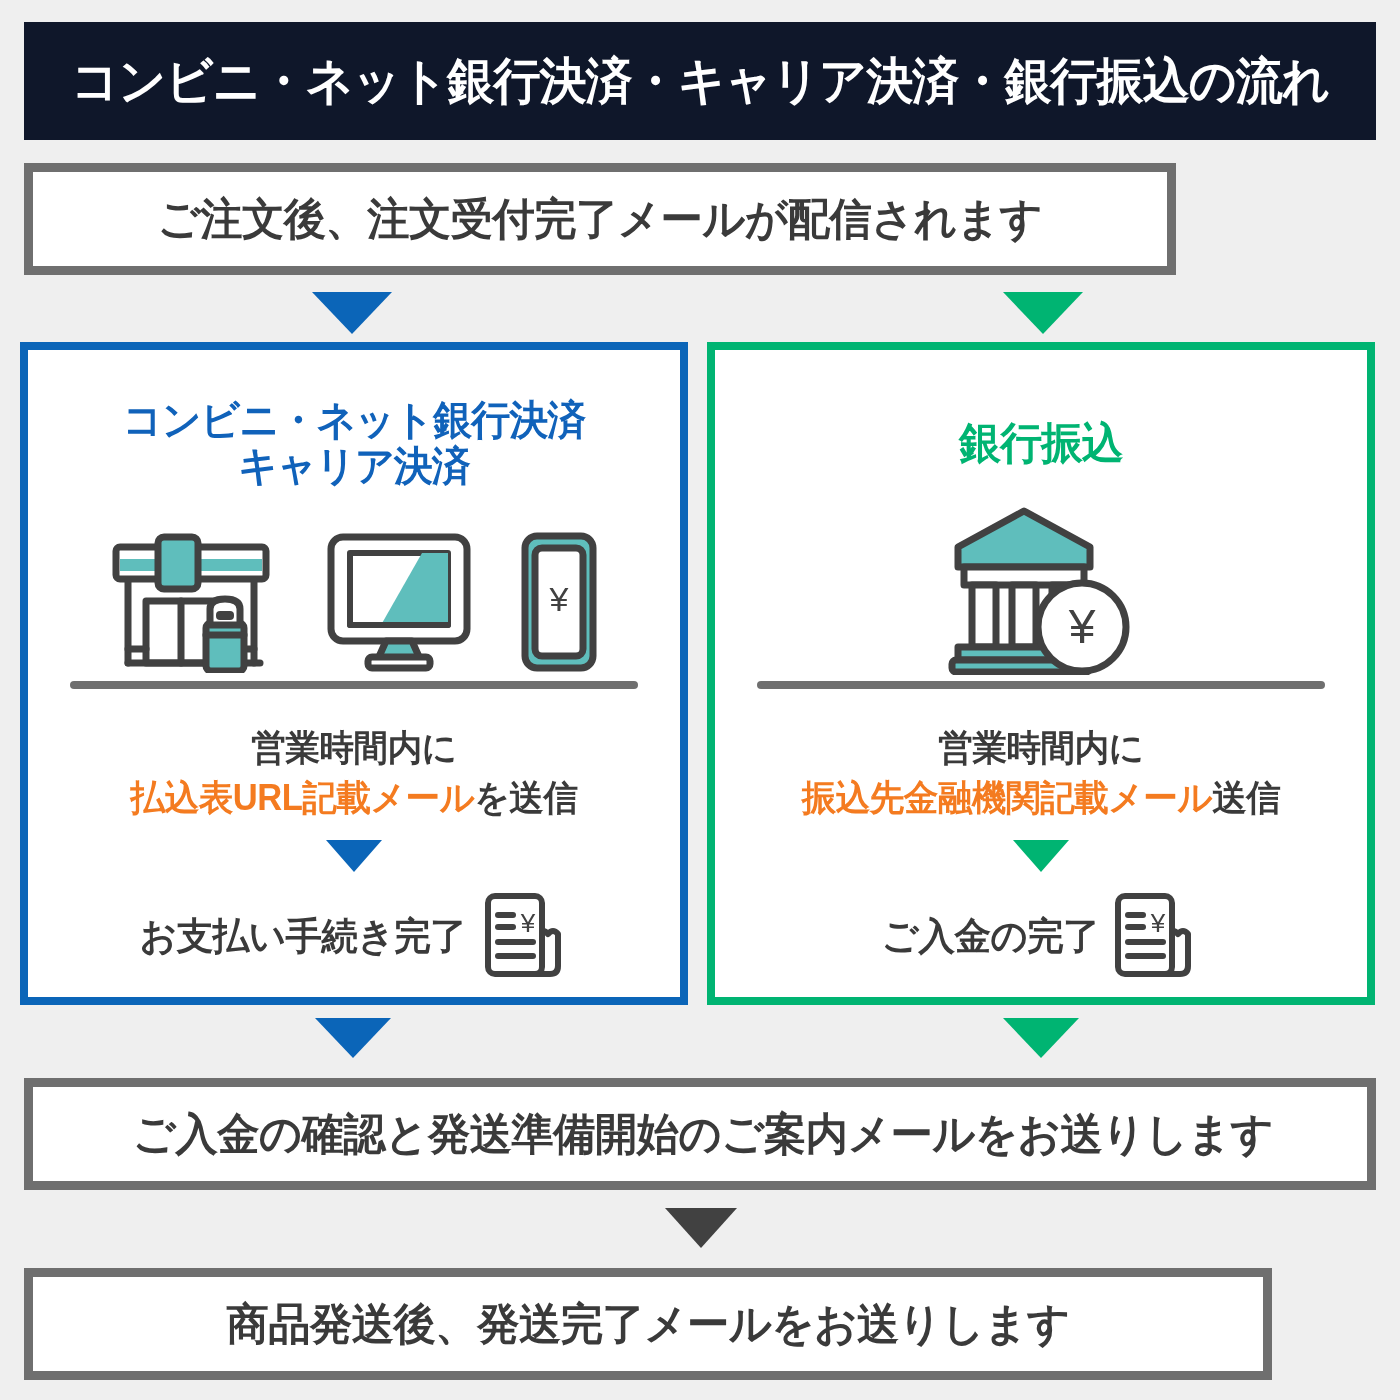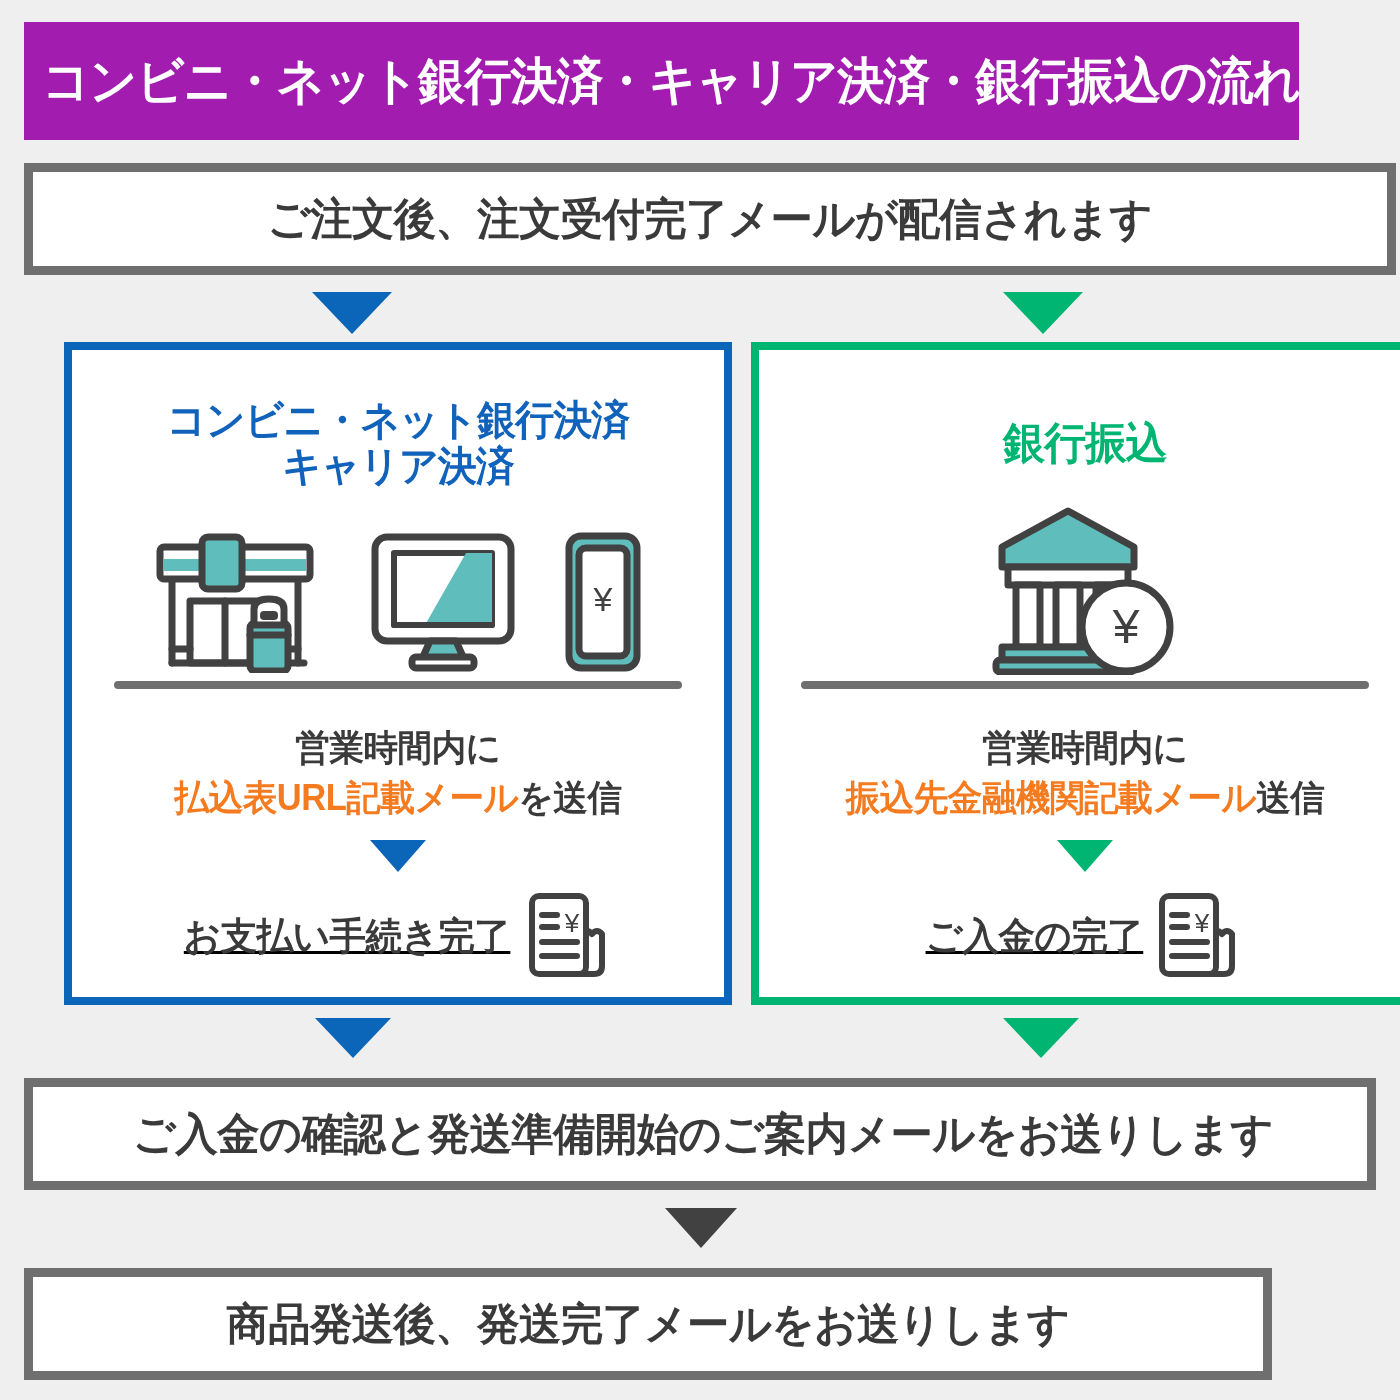--- a/index.html
+++ b/index.html
@@ -19,27 +19,26 @@
     width: 1400px;
     height: 1400px;
     box-sizing: border-box;
   }
 
   
   .header-bar {
     position: absolute;
     left: 24px;
     top: 22px;
-    width: 1256px;
+    width: 1352px;
     height: 118px;
-    background: #a21caf;
+    background: #0f172a;
     display: flex;
     align-items: center;
     justify-content: center;
-    padding-left: 19px;
   }
   .header-title {
     color: #ffffff;
     font-size: 50px;
     font-weight: 700;
     letter-spacing: -1px;
     white-space: nowrap;
     transform: scaleX(0.94);
   }
 
@@ -55,21 +54,21 @@
   }
   .gray-box-text {
     color: #3a3a3a;
     font-size: 44px;
     font-weight: 700;
     white-space: nowrap;
     letter-spacing: -0.5px;
     transform: scaleX(0.96);
   }
 
-  #order-box  { left: 24px;  top: 163px;  width: 1372px; height: 112px; text-align: right; }
+  #order-box  { left: 24px;  top: 163px;  width: 1152px; height: 112px; text-align: right; }
   #confirm-box{ left: 24px;  top: 1078px; width: 1352px; height: 112px; padding-left: 6px; }
   #ship-box   { left: 24px;  top: 1268px; width: 1248px; height: 112px; }
 
   
   .tri {
     position: absolute;
     width: 0;
     height: 0;
     border-left-style: solid;
     border-right-style: solid;
@@ -107,21 +106,20 @@
   }
 
   
   .panel {
     position: absolute;
     top: 342px;
     height: 663px;
     background: #ffffff;
     box-sizing: border-box;
     border: 8px solid #0b65b8;
-    margin-left: 44px;
   }
   #panel-conveni { left: 20px;  width: 668px; border-color: #0b65b8; }
   #panel-bank    { left: 707px; width: 668px; border-color: #00b472; }
 
   .panel-title {
     position: absolute;
     left: 0; right: 0;
     text-align: center;
     font-size: 41px;
     font-weight: 700;
@@ -186,21 +184,20 @@
 
   .final-row {
     position: absolute;
     left: 0; right: 0;
     top: 536px;
     height: 100px;
     display: flex;
     align-items: center;
     justify-content: center;
     gap: 6px;
-    text-decoration: underline;
   }
   .final-label {
     font-size: 38px;
     font-weight: 700;
     color: #3a3a3a;
     white-space: nowrap;
     letter-spacing: -0.5px;
     transform: scaleX(0.96);
   }
 

